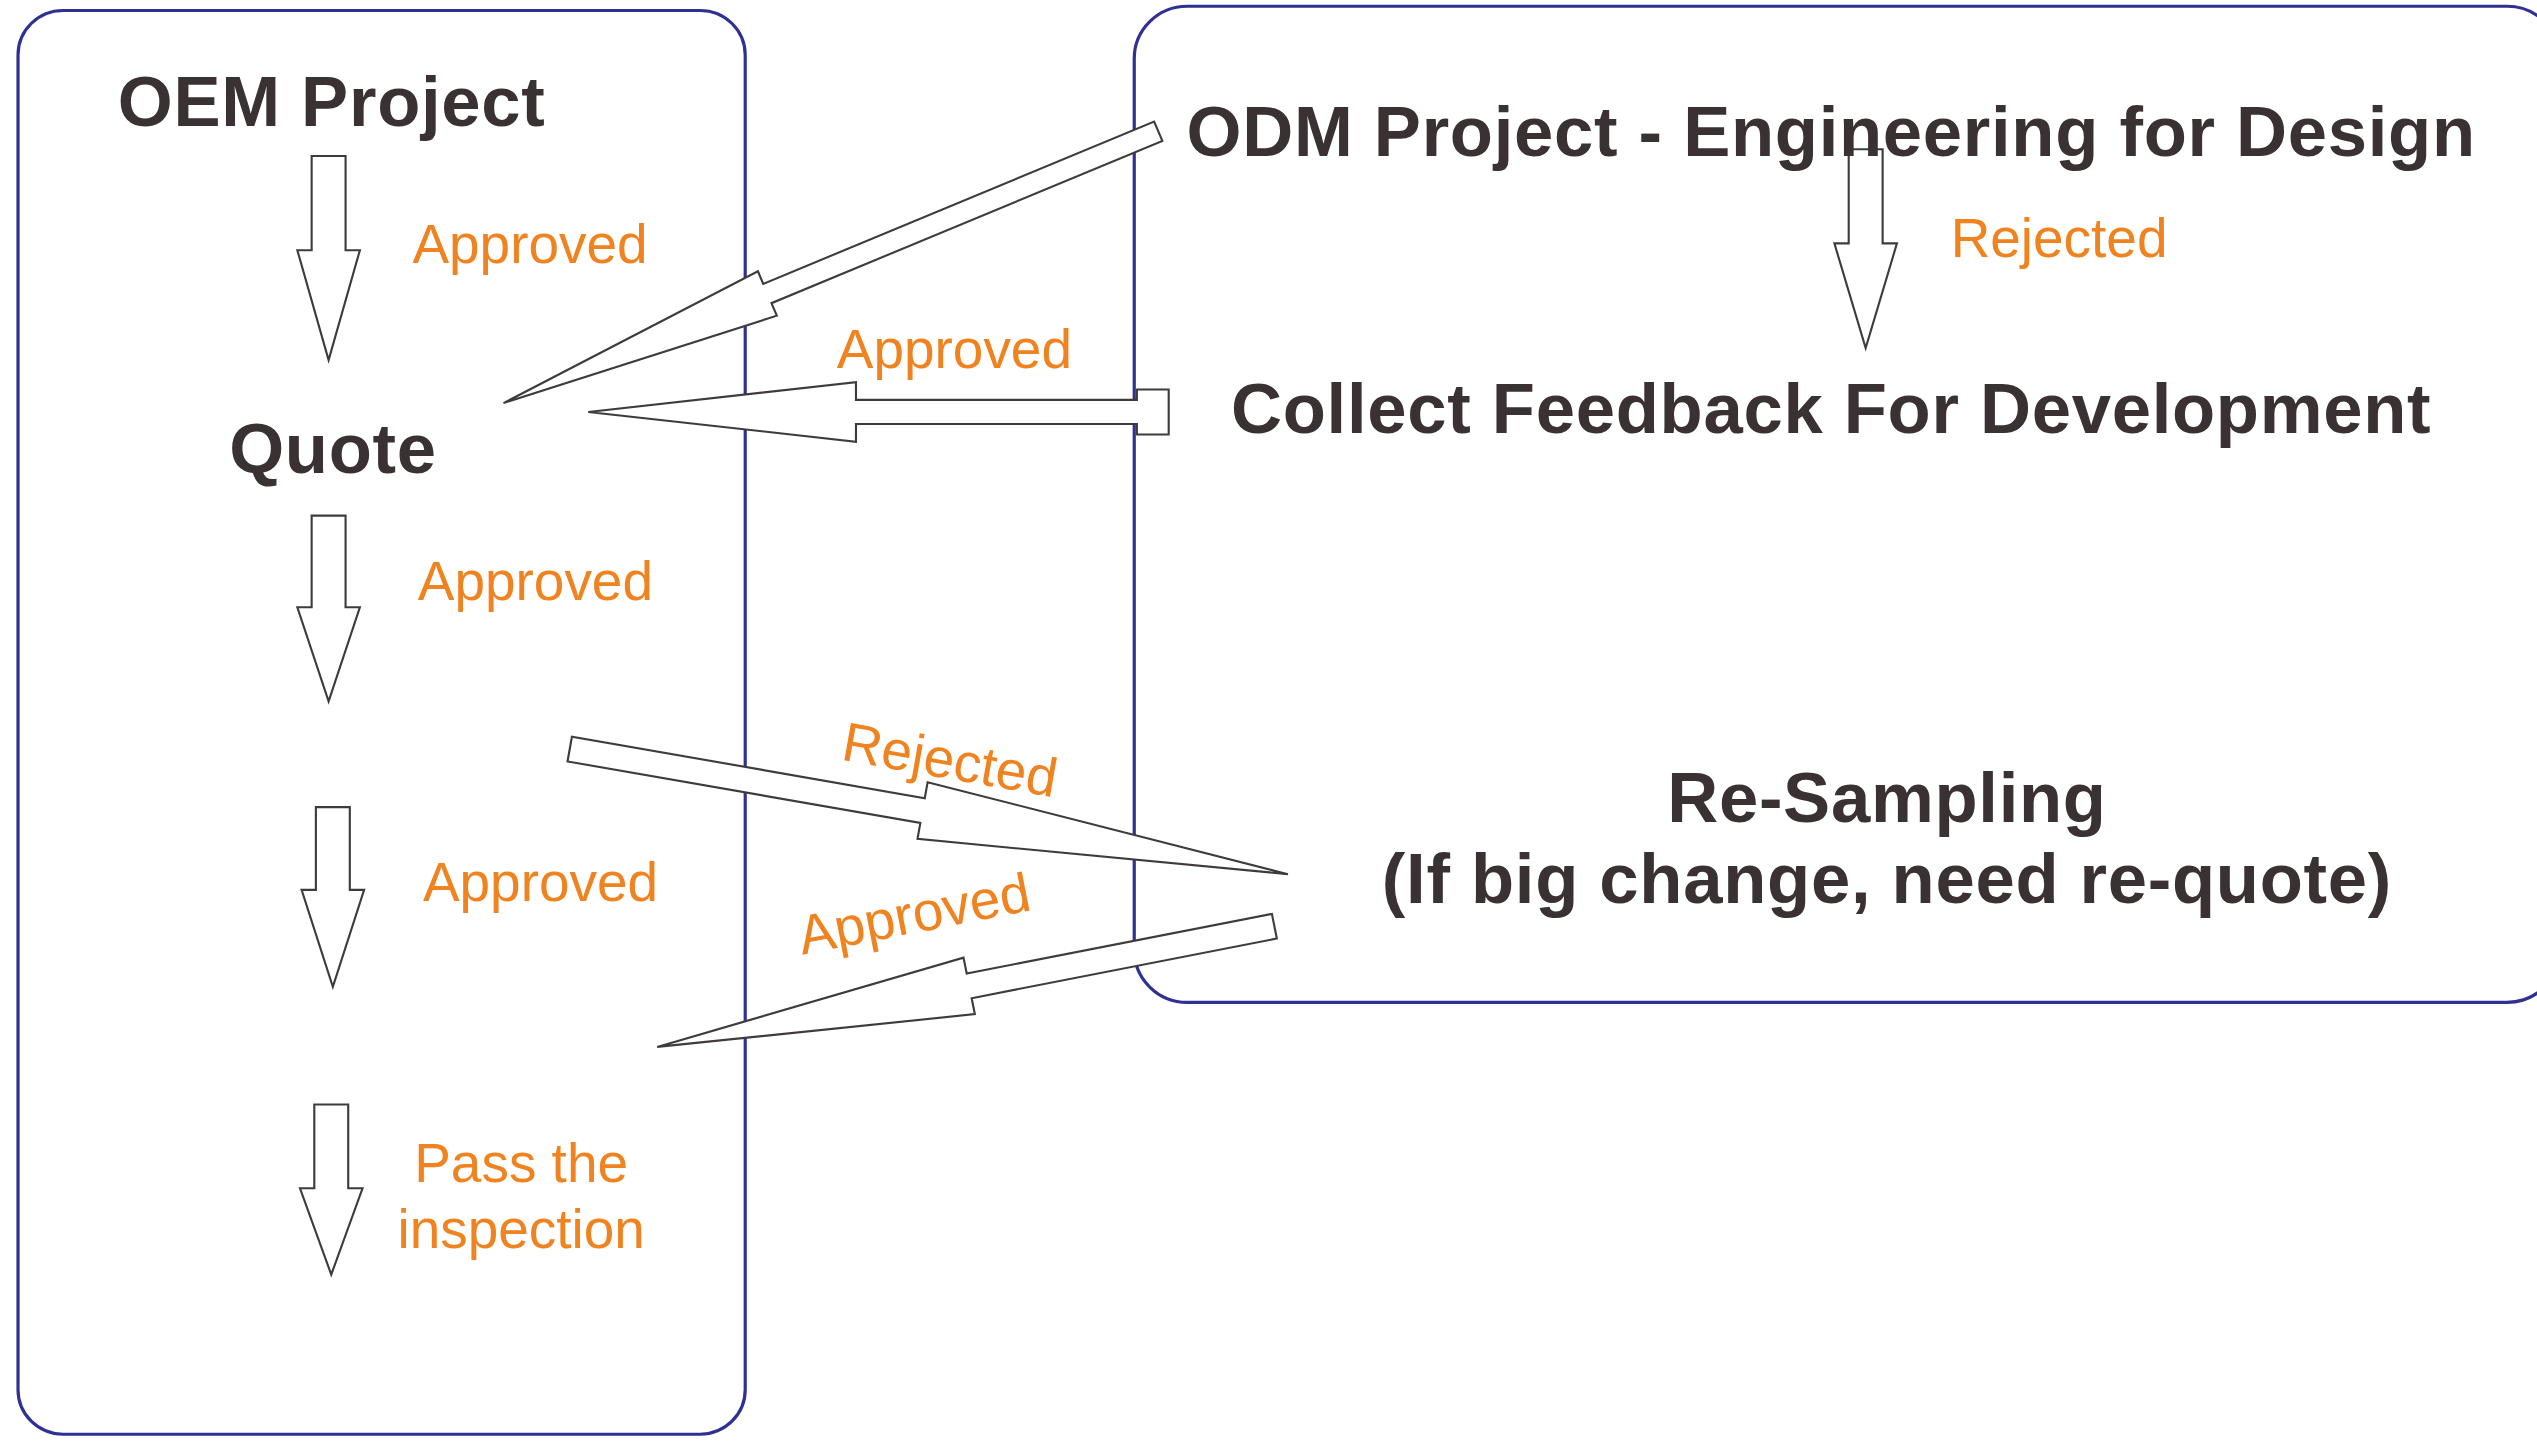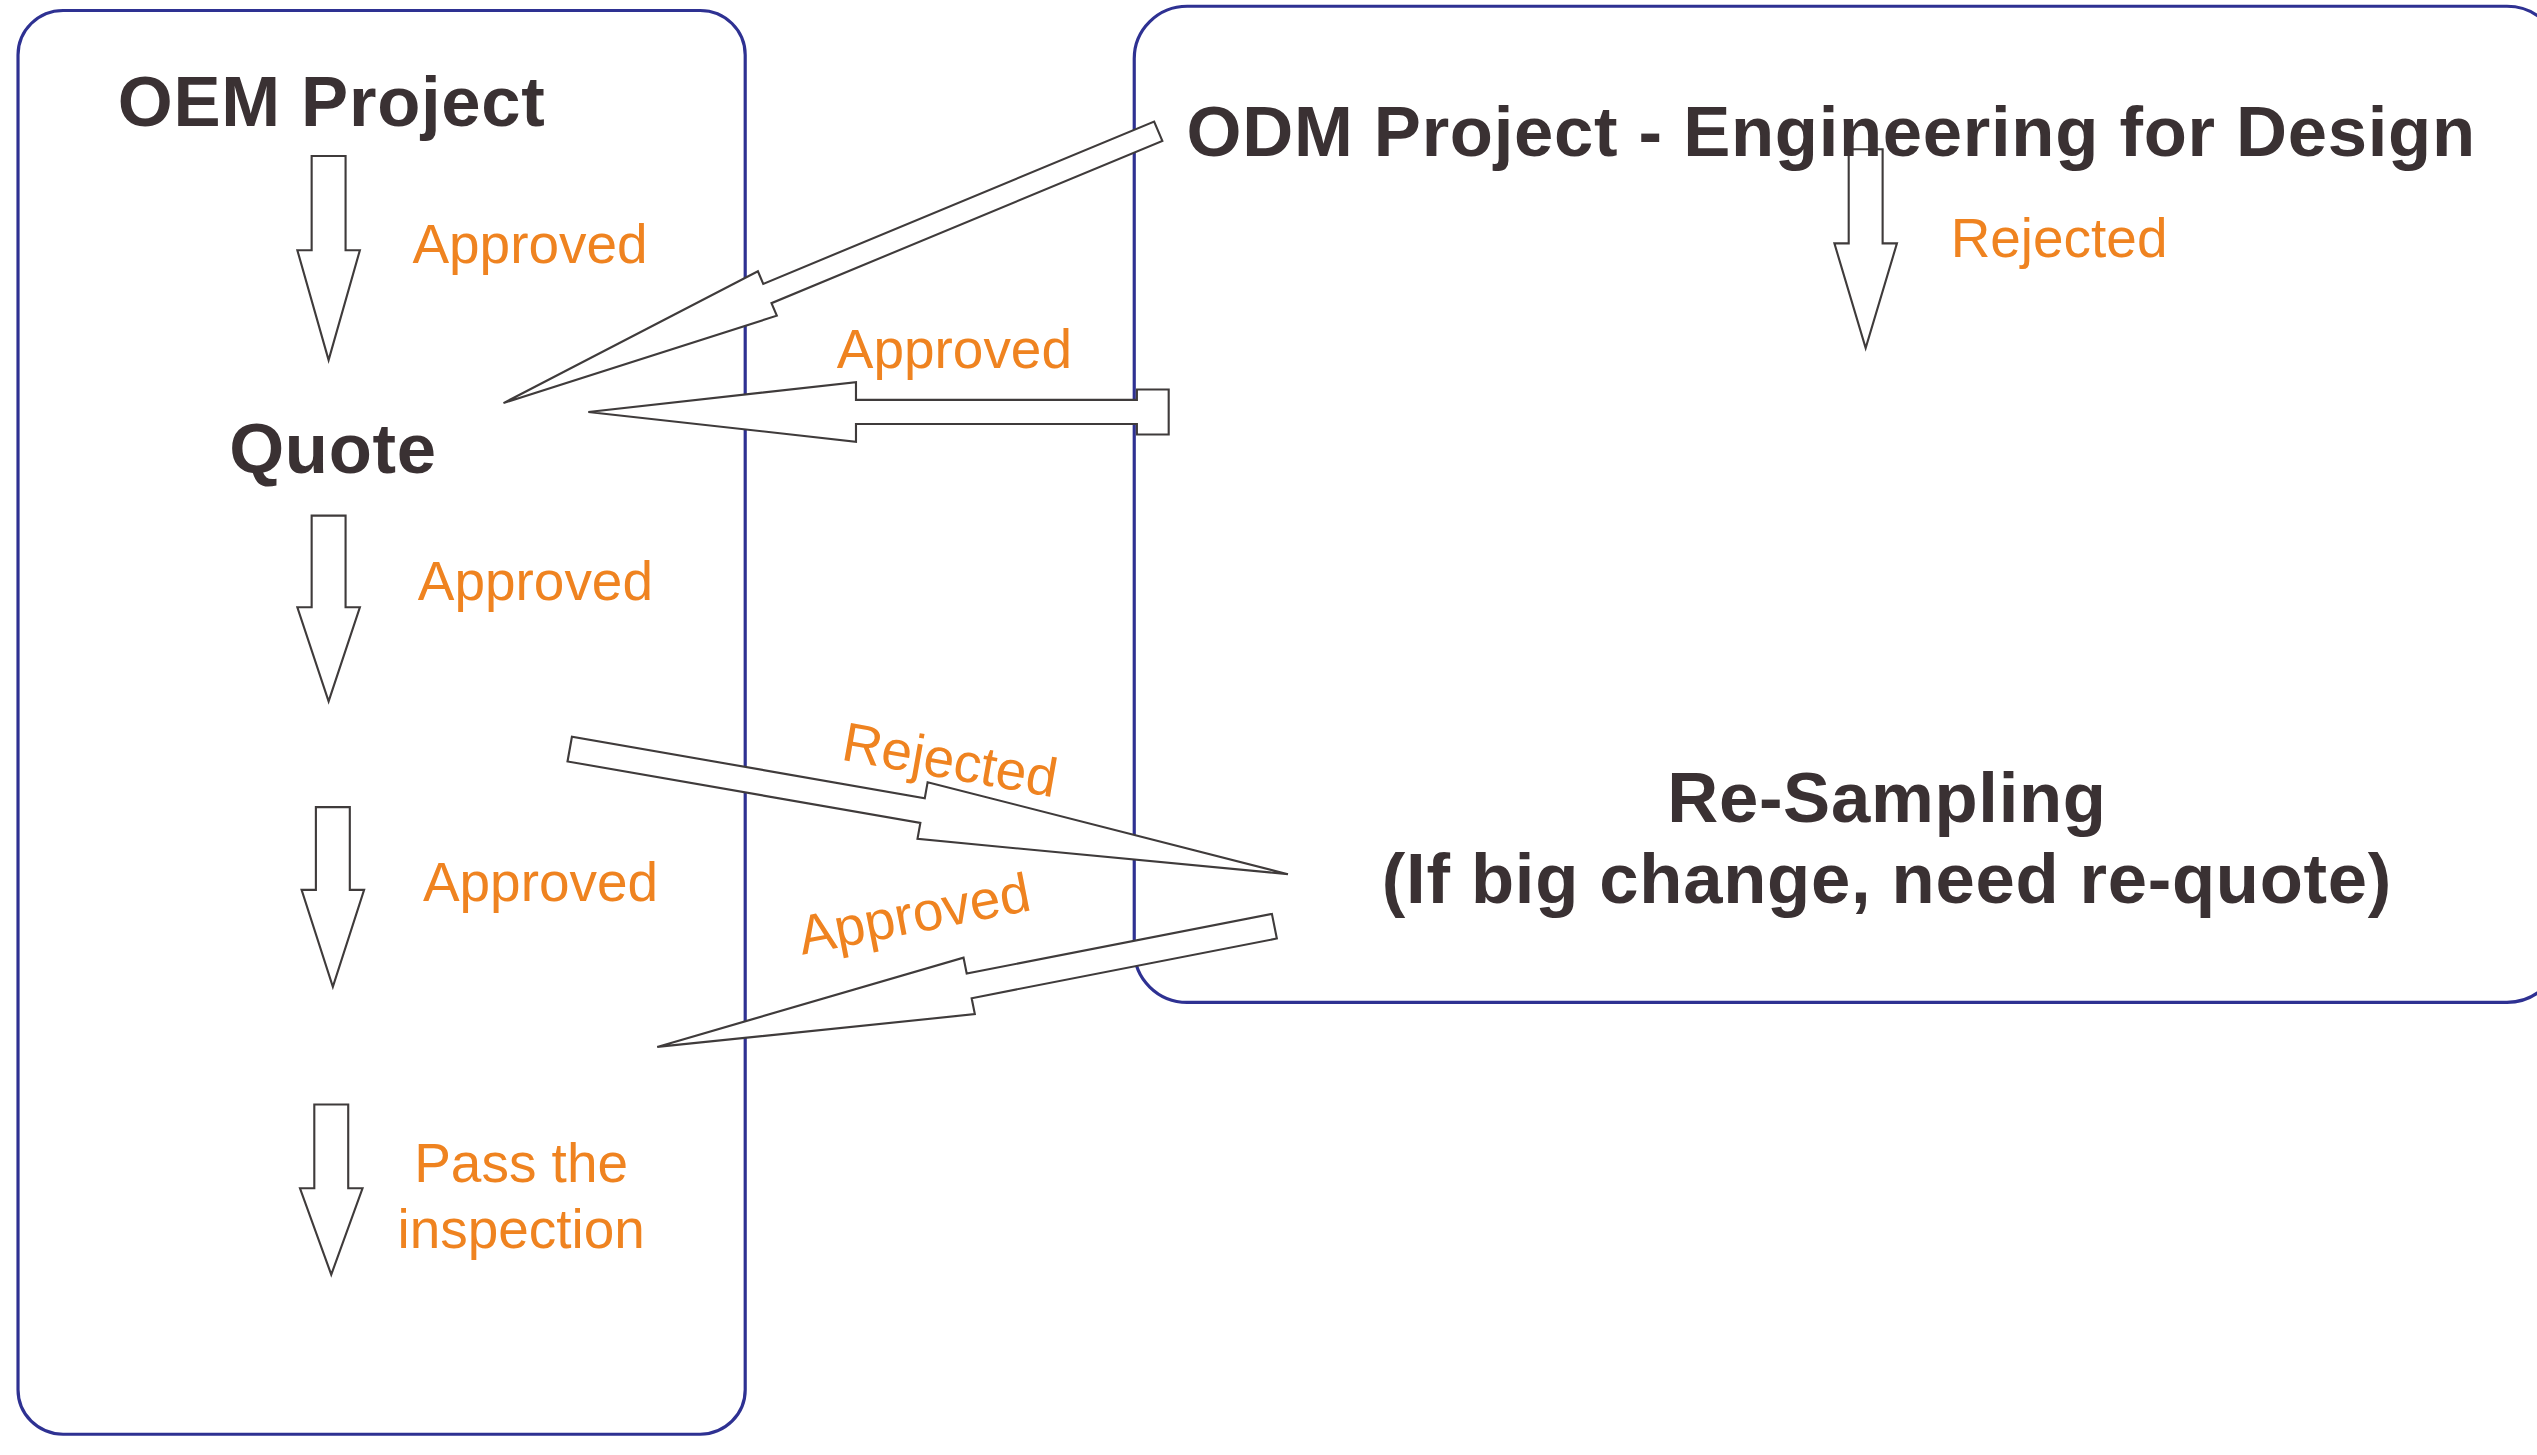--- a/index.html
+++ b/index.html
@@ -103,20 +103,21 @@
   <div class="lbl tag left-align" style="left:15.47%; top:82.24%;text-align:center;">
     <div>Pass the</div>
     <div>inspection</div>
   </div>
 
 
   <div class="lbl node" style="left:71.28%; top:6.65%;margin-top:35px;">ODM Project - Engineering for Design</div>
 
   <div class="lbl tag" style="left:80.15%; top:16.36%;">Rejected</div>
 
+  <div class="lbl node" style="left:71.28%; top:28.12%;">Collect Feedback For Development</div>
 
   <div class="lbl node center" style="left:73.45%; top:57.64%;">
     <div>Re-Sampling</div>
     <div>(If big change, need re-quote)</div>
   </div>
 
   <div class="lbl tag" style="left:37.15%; top:23.95%;">Approved</div>
 
   <div class="lbl tag rot-cw" style="left:36.97%; top:52.21%;">Rejected</div>
 

